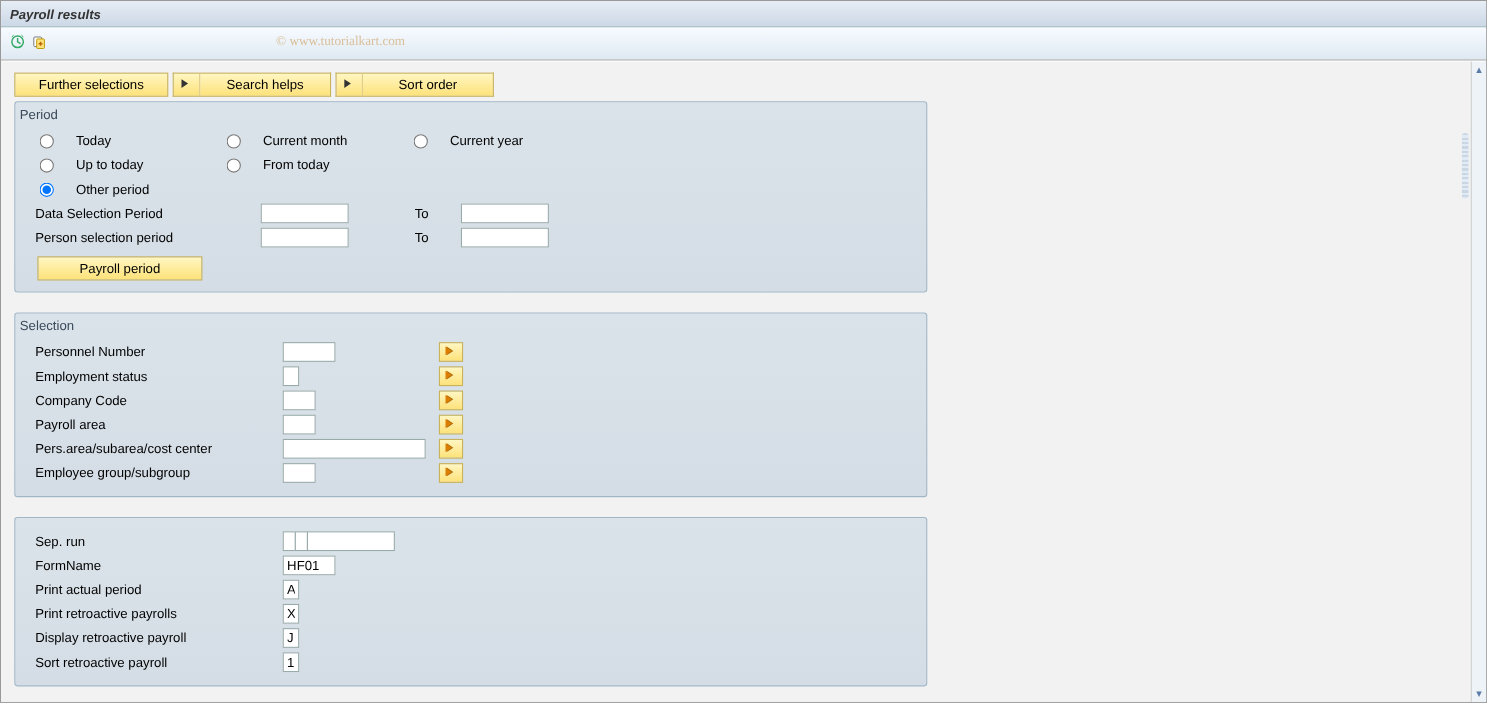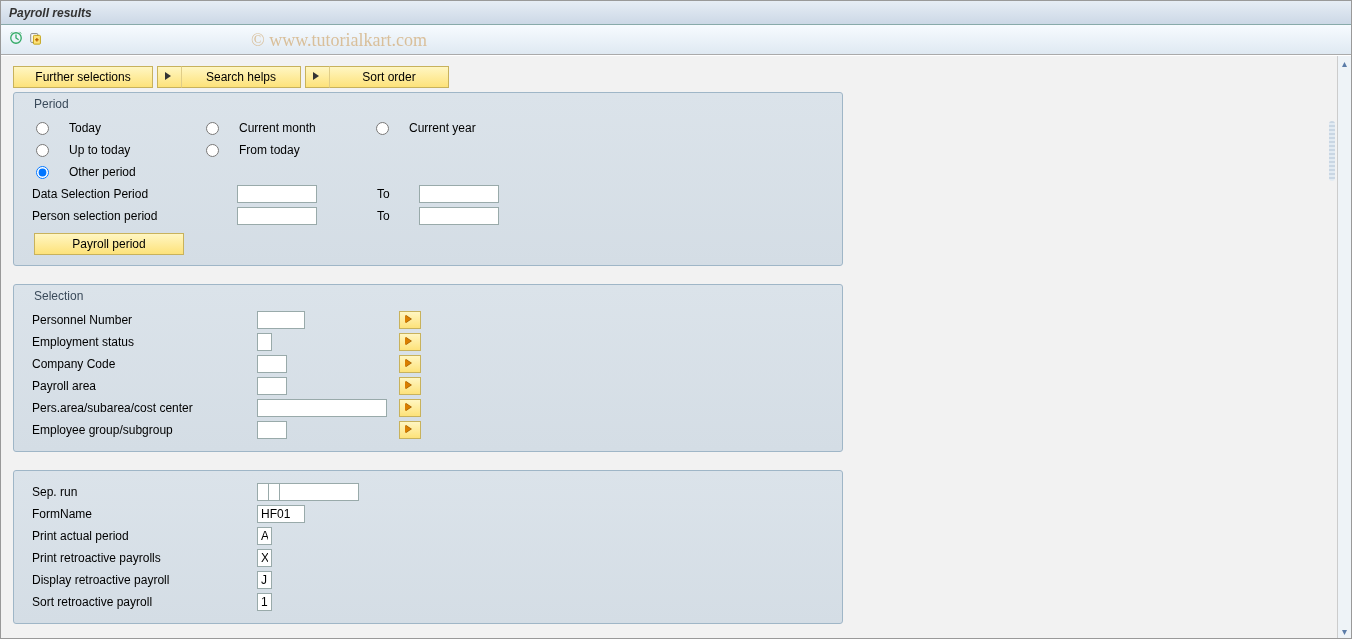--- a/index.html
+++ b/index.html
@@ -1,37 +1,37 @@
 <!DOCTYPE html>
 <html><head>
 <meta charset="utf-8">
 <style>
   * { box-sizing: border-box; margin: 0; padding: 0; font-family: Arial, sans-serif; font-size: 12px; }
   body { background: #f2f2f2; overflow: hidden; }
   .app { width: 1352px; height: 639px; position: relative; border: 1px solid #999; background: #fff; }
 
   .title-bar { height: 24px; background: linear-gradient(#e6edf5, #ccd8e6); border-bottom: 1px solid #8aa; display: flex; align-items: center; padding: 0 8px; font-weight: bold; font-style: italic; font-size: 15px; color: #333; }
   .toolbar { height: 30px; background: linear-gradient(#f7fbff, #dfe9f2); border-bottom: 1px solid #aaa; display: flex; align-items: center; padding: 0 8px; gap: 6px; position:relative; }
-  .watermark { position:absolute; left:250px; top:5px; color:#d9bf9a; font-family: "Times New Roman", serif; font-size:18px; pointer-events:none; }
+  .watermark { position:absolute; left:250px; top:5px; color:#d9bf9a; font-family: "Times New Roman", serif; font-size:12px; pointer-events:none; }
 
   .content { position: absolute; top: 55px; left: 0; right: 14px; bottom: 0; padding: 10px 12px; overflow: hidden; background: #f2f2f2; }
 
   .scrollbar-right { position: absolute; top: 55px; right: 0; width: 14px; bottom: 0; background: #eef3f7; border-left: 1px solid #ccc; display:flex; flex-direction:column; justify-content:space-between; align-items:center; padding:2px 0;}
   .scrollbar-arrow { width:10px; height:10px; display:flex; align-items:center; justify-content:center; color:#5b7ca8; font-size:10px; cursor:pointer;}
   .scroll-grip { position:absolute; right:16px; top:120px; width:6px; height:60px; background:repeating-linear-gradient(#c9d6e3,#c9d6e3 2px,#e2ebf3 2px,#e2ebf3 4px); border-radius:3px;}
 
   .top-buttons { display: flex; gap: 0; margin-bottom: 4px; }
   .yl-btn { height: 22px; background: linear-gradient(#fff6c2, #fde27a); border: 1px solid #c8b25c; display: flex; align-items: center; padding: 0 10px; cursor: pointer; }
   .yl-btn.wide { width: 140px; justify-content: center; }
   .yl-btn.arrow-slot { width: 24px; padding: 0; justify-content: center; border-right: none; }
   .yl-btn.text-slot { width: 120px; justify-content: center; border-left: 1px solid #e0cd87; }
   .top-buttons > .yl-btn + .yl-btn.arrow-slot { margin-left: 4px; }
 
   .group-box { width: 830px; border: 1px solid #9fb6c7; border-radius: 3px; background: linear-gradient(#dbe3ea, #d4dde5); margin-bottom: 18px; padding: 2px 0 10px 0; position: relative; }
-  .group-title { font-size: 12px; color: #3a4a5a; padding: 2px 8px 6px 20px; }
+  .group-title { font-size: 12px; color: #3a4a5a; padding: 2px 8px 6px 4px; }
   .no-title { padding-top:10px; }
 
   .radio-row { display: flex; align-items: center; height: 22px; padding-left: 22px; }
   .radio-row .r1 { width: 170px; } .radio-row .r2 { width: 170px; } .radio-row .r3 { width: 170px; }
   .radio { display: flex; align-items: center; gap: 20px; cursor: pointer; }
   .radio input { margin: 0; }
   .indent { padding-left: 40px; }
 
   .form-row { display: flex; align-items: center; height: 22px; padding-left: 18px; }
   .form-row .lbl { width: 225px; display: flex; align-items: center; }

